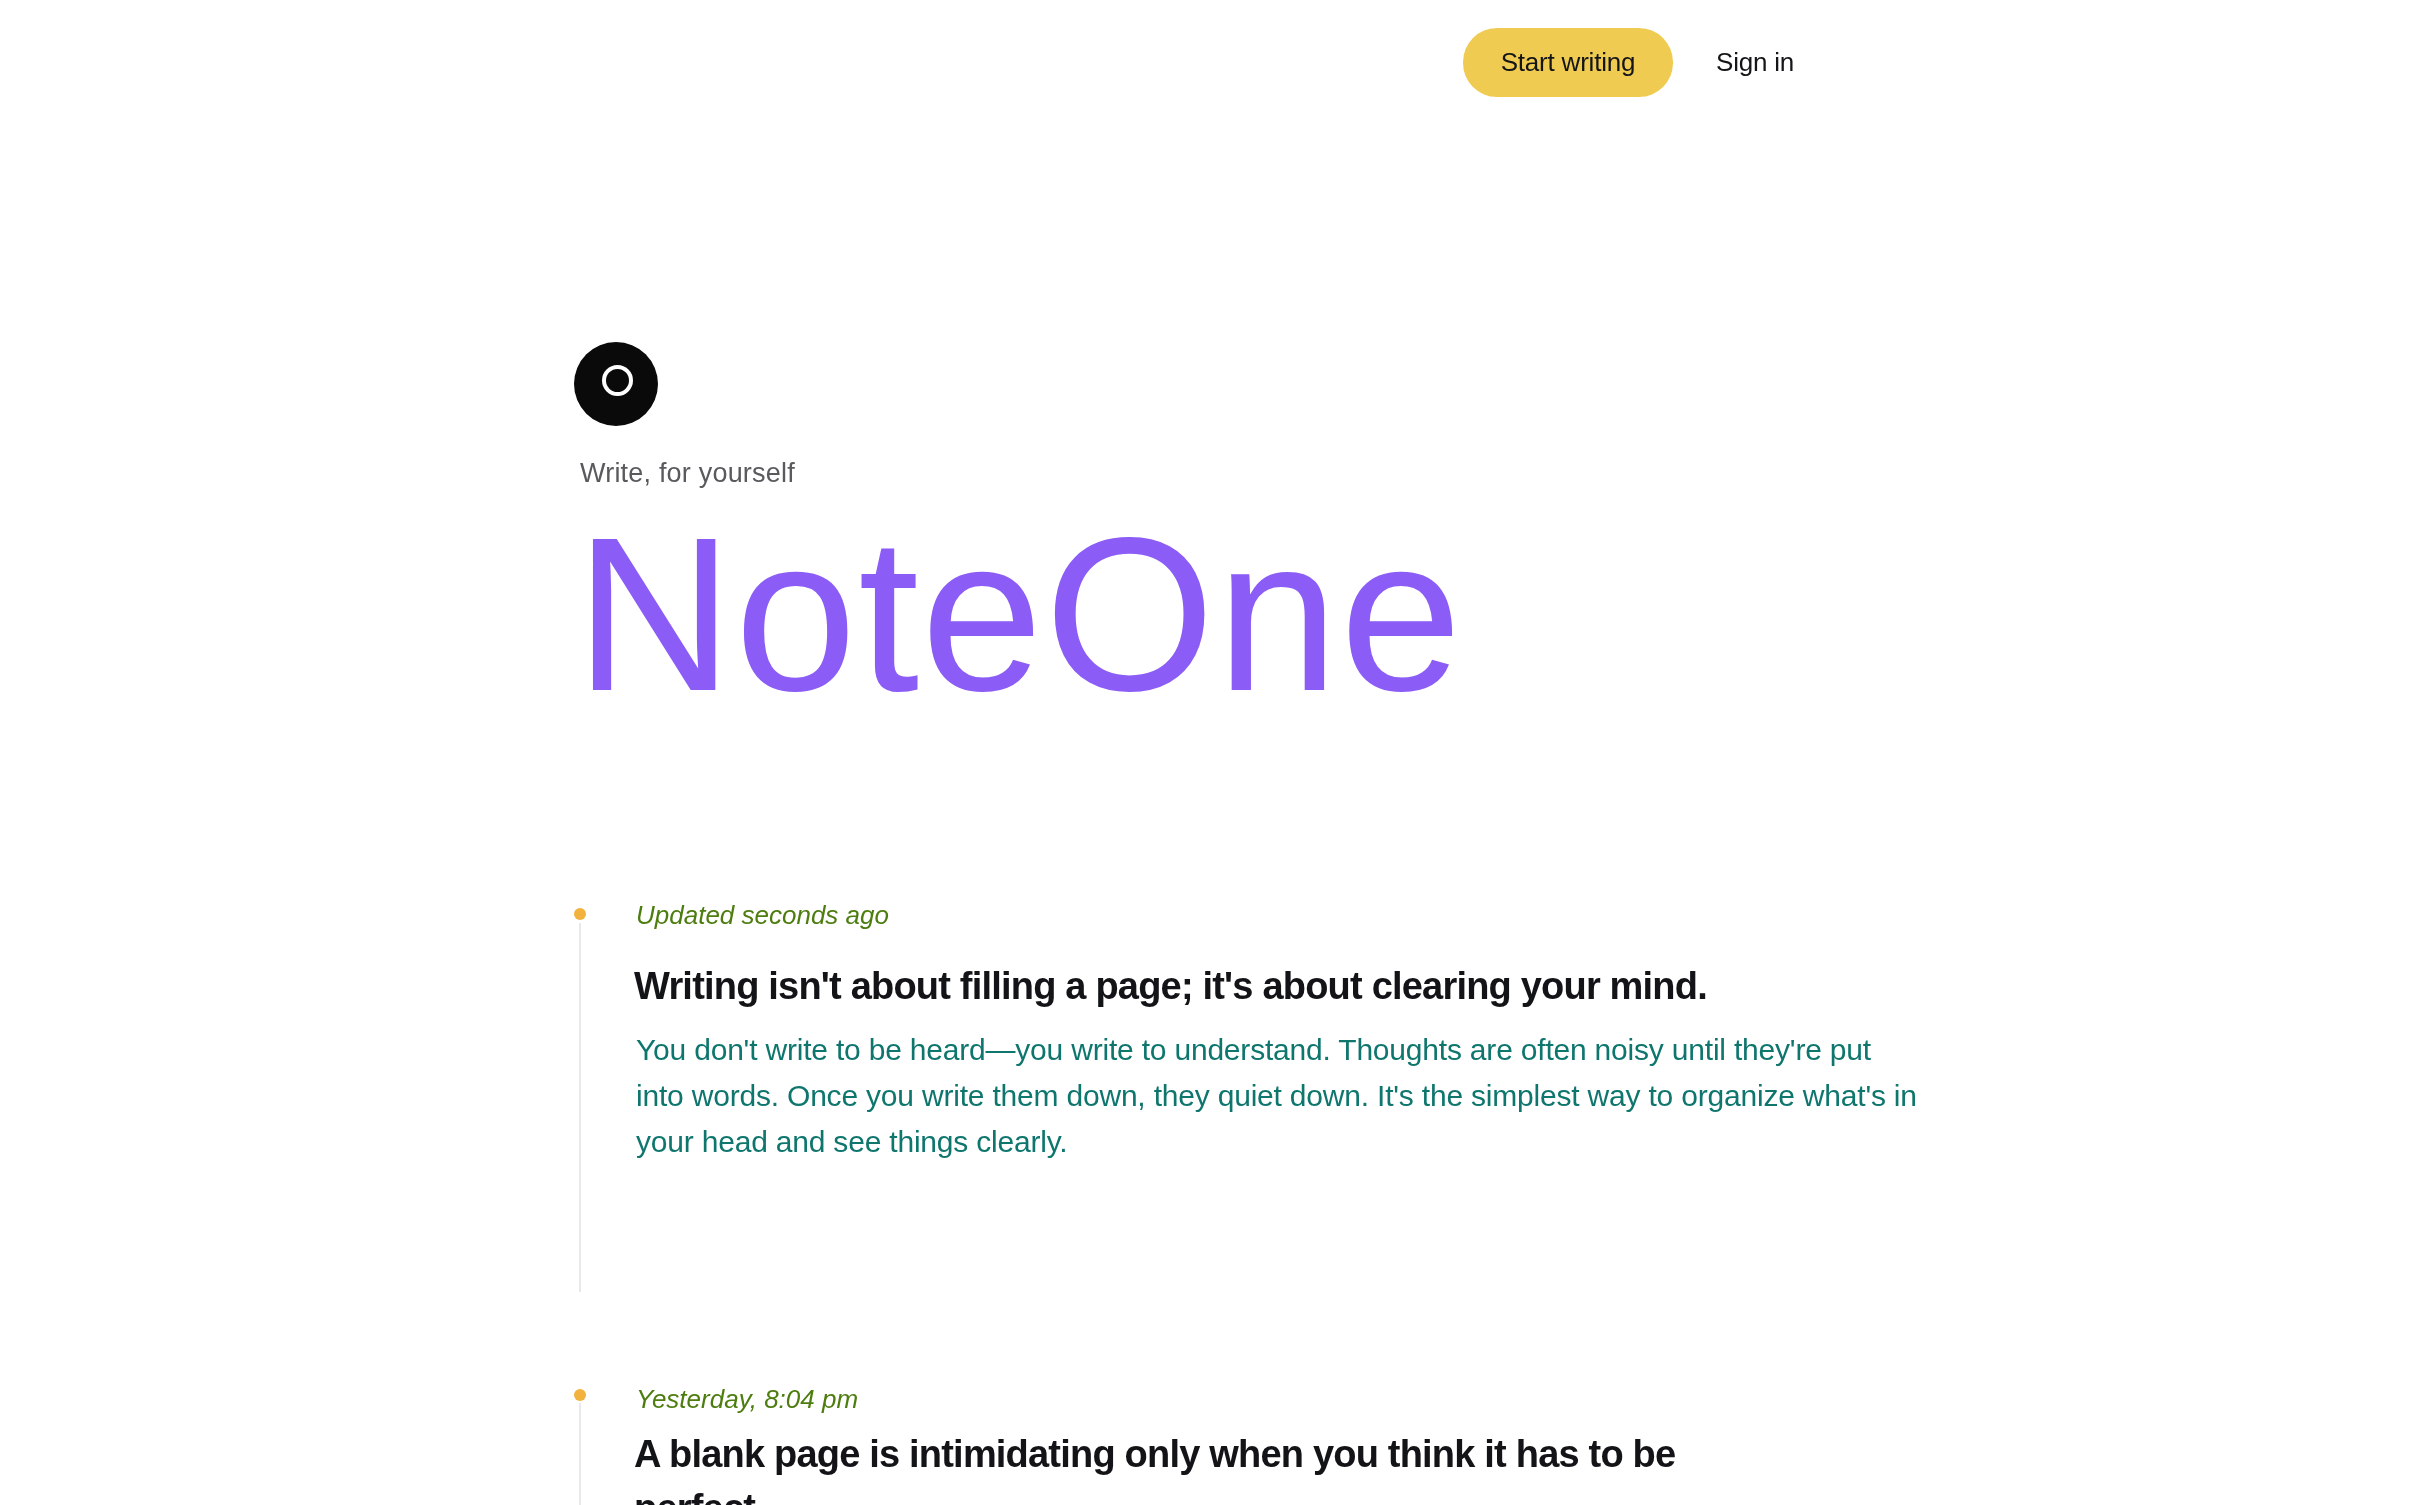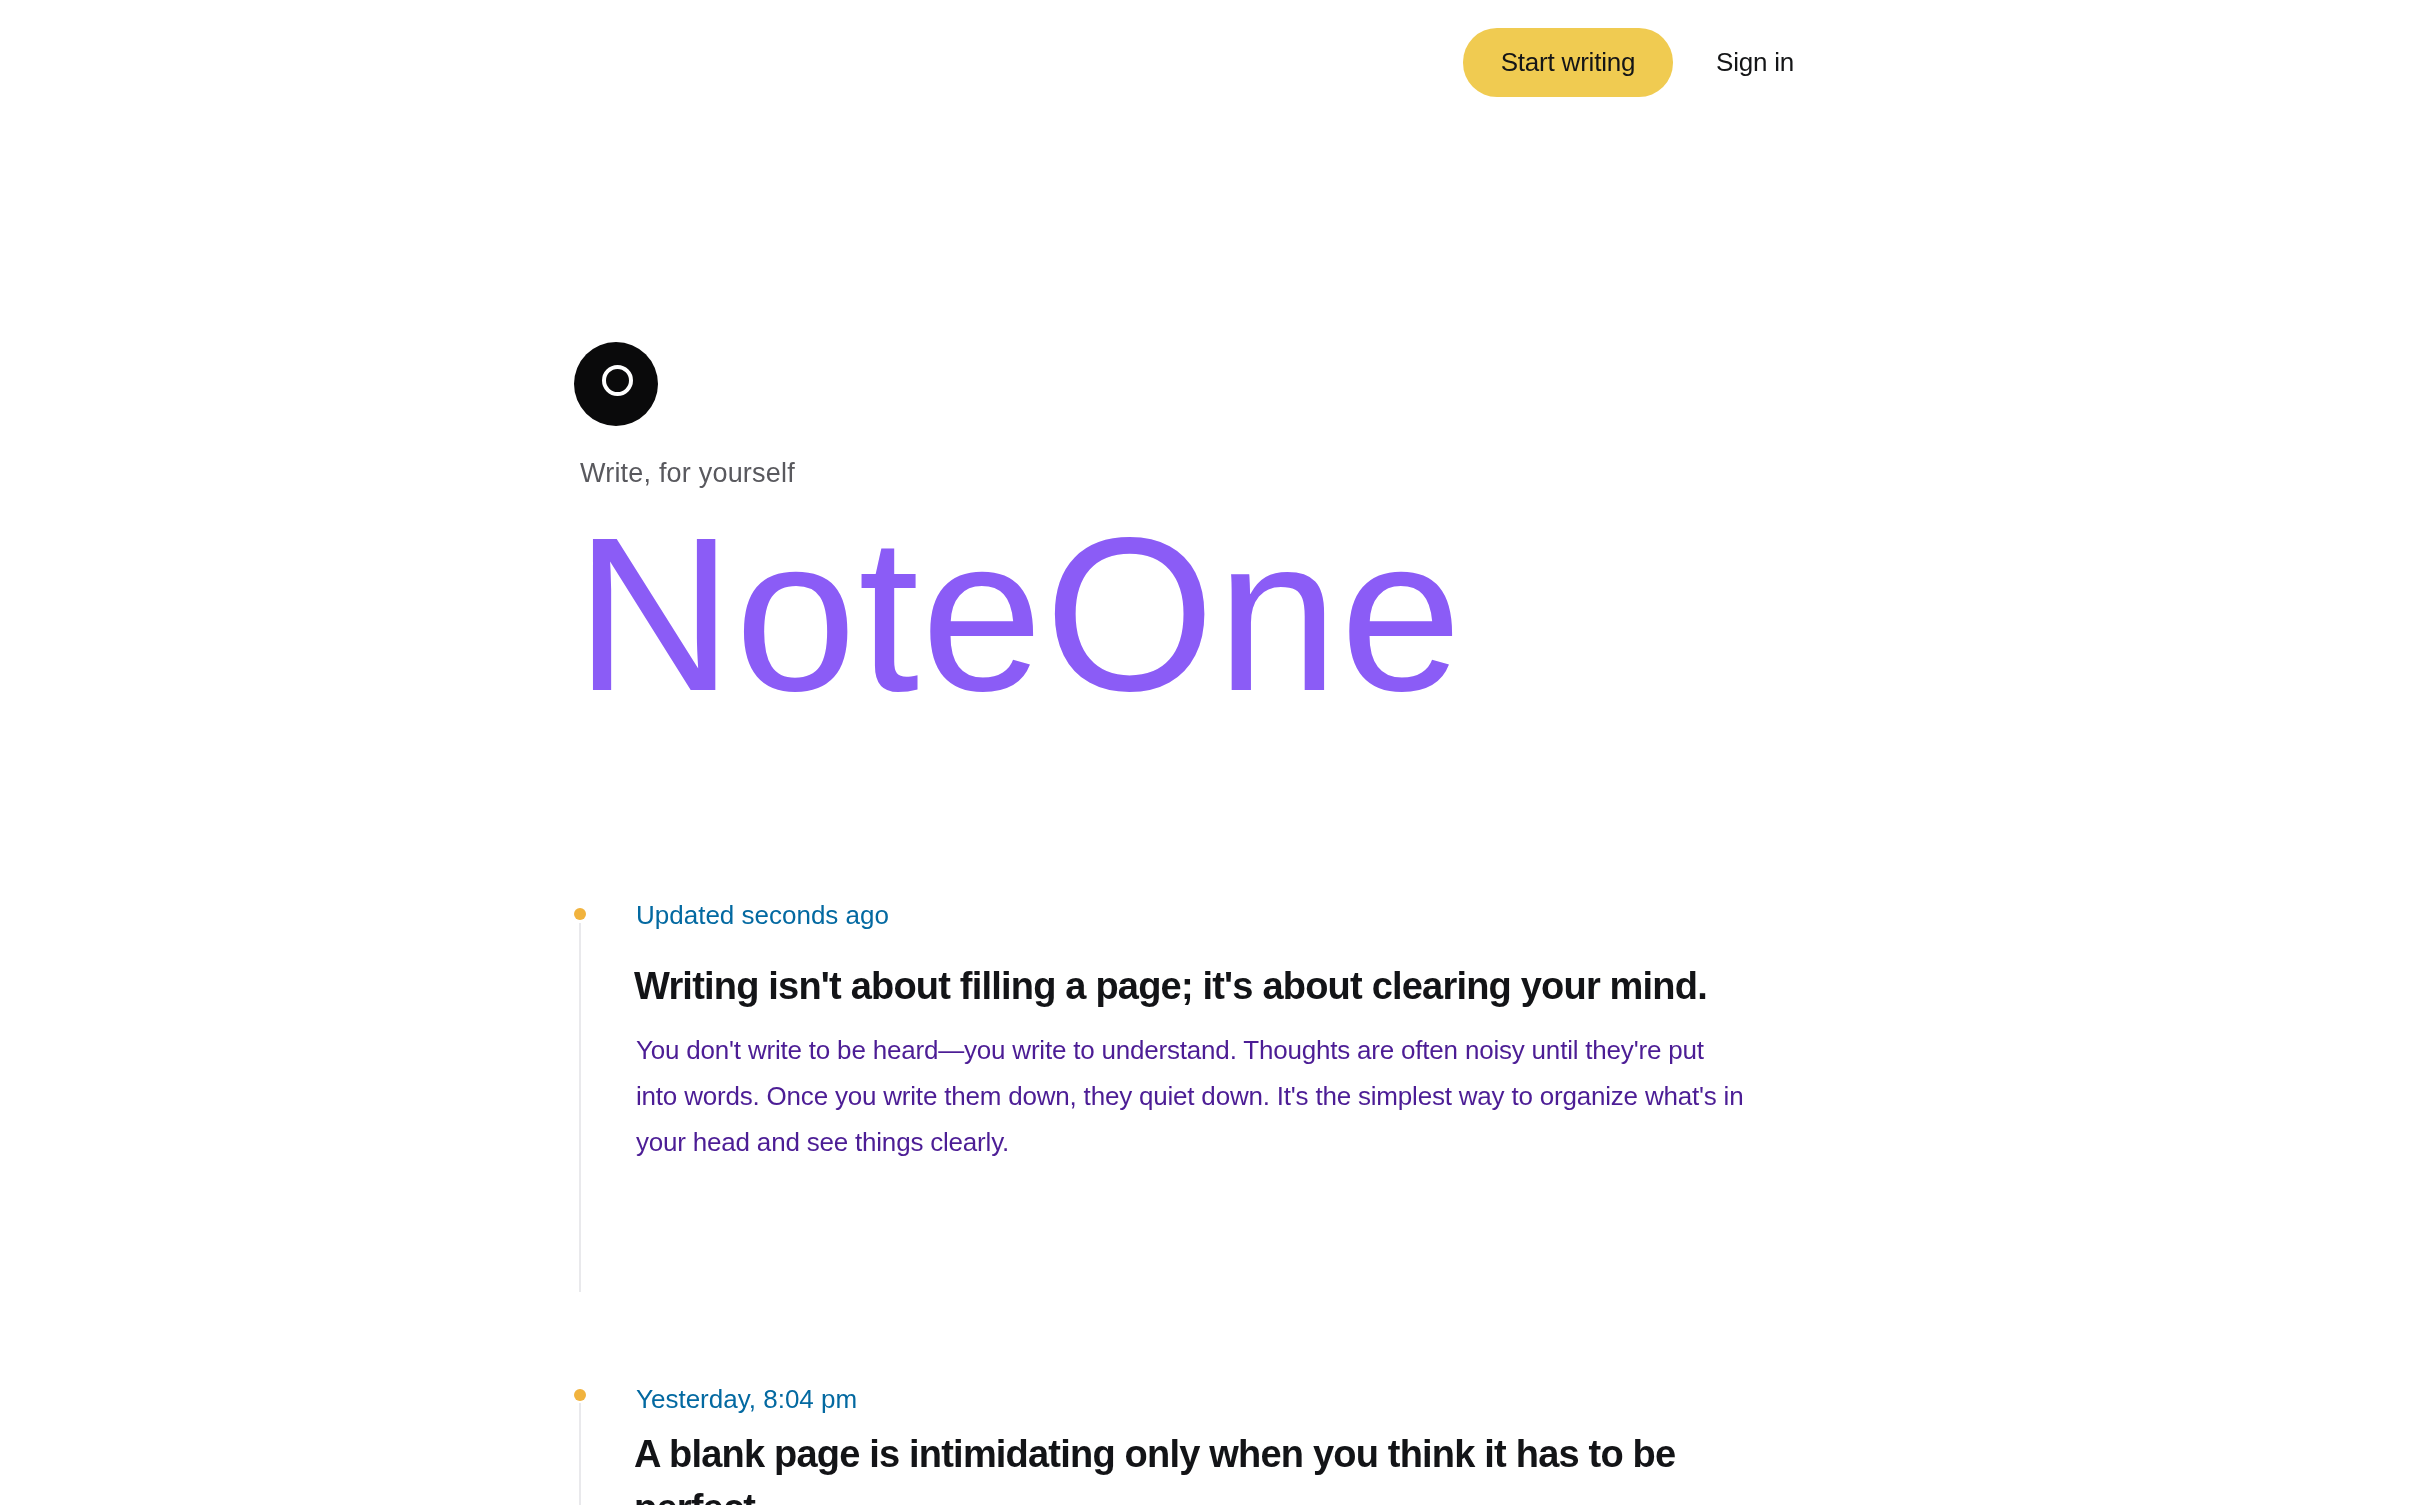--- a/index.html
+++ b/index.html
@@ -70,40 +70,40 @@
     position: absolute; left: 579px;
     width: 1.7px; background: #E9E9EC;
   }
   .dot-1 { top: 908px; }
   .line-1 { top: 923px; height: 369px; }
   .dot-2 { top: 1389px; }
   .line-2 { top: 1403px; height: 135px; }
 
   .timestamp {
     position: absolute; left: 636px;
-    font-size: 26px; font-weight: 400; color: #0369a1;
-    line-height: 26px; white-space: nowrap;
+    font-size: 26px; font-weight: 400; color: #4d7c0f;
+    line-height: 26px; white-space: nowrap; font-style: italic;
   }
   .ts-1 { top: 902px; }
   .ts-2 { top: 1386px; }
 
   .entry-title {
     position: absolute; left: 634px;
     font-size: 38px; font-weight: 700; color: #131417;
     letter-spacing: -0.8px;
     white-space: pre-line;
     width: 1430px;
   }
   .title-1 { top: 955px; line-height: 39px; margin-top: 12px; }
   .title-2 { top: 1427px; line-height: 54px; }
 
   .entry-body {
     position: absolute; left: 636px; top: 1027px;
     width: 1430px;
-    font-size: 26px; font-weight: 400; color: #4c1d95;
+    font-size: 30px; font-weight: 400; color: #0f766e;
     line-height: 46px; letter-spacing: -0.2px;
     white-space: pre-line;
   }
 </style>
 </head>
 <body>
 
 <div class="header">
   <button class="btn-primary">Start writing</button>
   <a class="link-signin">Sign in</a>

